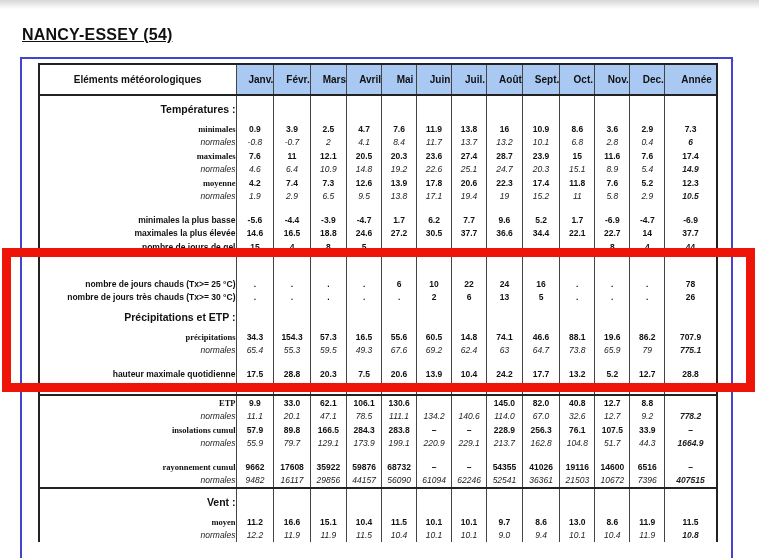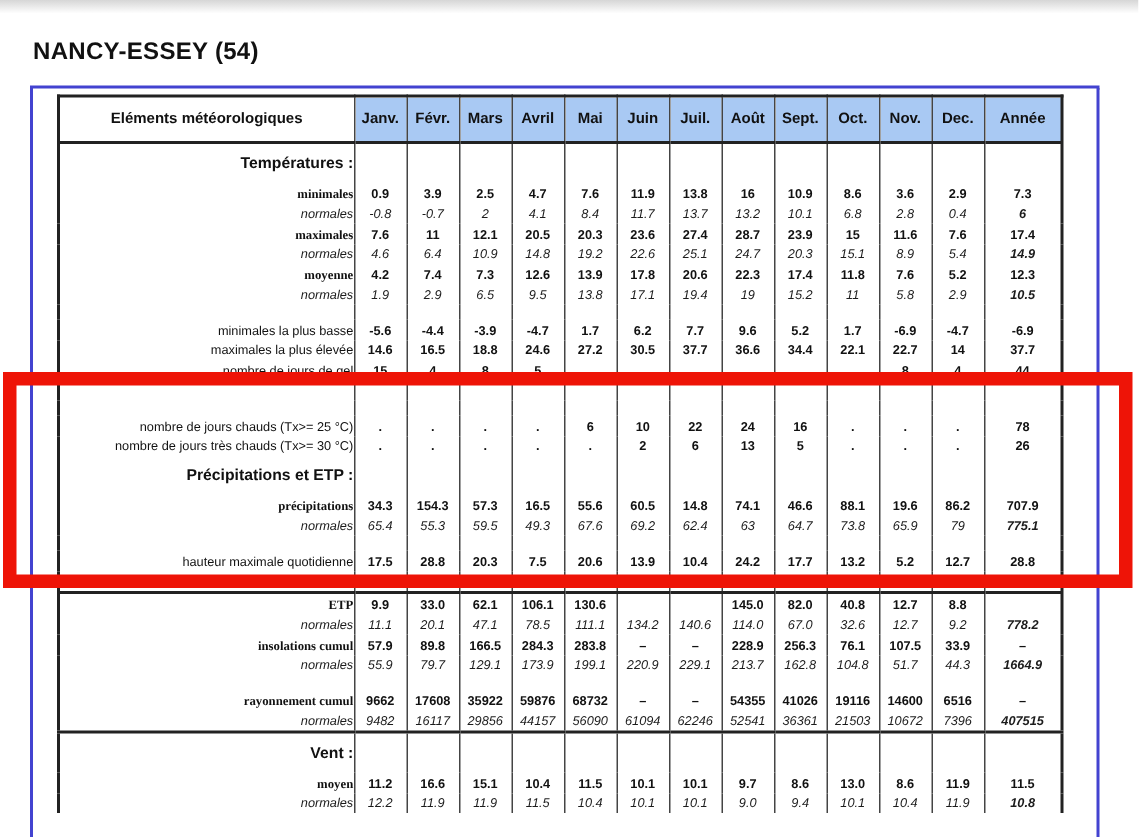--- a/index.html
+++ b/index.html
@@ -10,41 +10,41 @@
     --grid-line:#444444;
   }
   html,body{margin:0;padding:0;}
   body{
     width:759px;height:558px;overflow:hidden;position:relative;background:#fff;
     font-family:"Liberation Sans", sans-serif;color:#111;
   }
   .top-shade{position:absolute;left:0;top:0;width:759px;height:9px;
     background:linear-gradient(#d6d6d6,#ffffff);}
   .page-title{position:absolute;left:22px;top:26px;font-size:16px;font-weight:bold;
-    letter-spacing:.2px;white-space:nowrap;}
+    letter-spacing:.2px;white-space:nowrap;text-decoration:underline;}
   .page-subtitle{position:absolute;right:26px;top:45px;font-size:9.5px;font-style:italic;
     font-weight:bold;white-space:nowrap;color:#000;margin-top:12px;}
   .blue-frame{position:absolute;left:20px;top:57px;width:709px;height:520px;
     border:2px solid var(--frame-blue);background:#fff;}
   table.climate{
     position:absolute;left:38px;top:63px;border-collapse:collapse;table-layout:fixed;
     background:#fff;border:2px solid var(--border-dark);border-bottom:none;
   }
   td{border-left:1px solid var(--grid-line);padding:0;text-align:center;
      vertical-align:middle;font-size:8.5px;line-height:1;overflow:hidden;white-space:nowrap;}
   td.lbl{border-left:none;text-align:right;padding-left:8px;}
   tr.hdr td{background:var(--header-bg);font-weight:bold;font-size:10px;height:29px;
-    border-bottom:2px solid var(--border-dark);text-align:center;}
+    border-bottom:2px solid var(--border-dark);text-align:center;padding-left:12px;}
   tr.hdr td.lbl{background:#fff;padding-left:0;text-align:center;}
   tr.section td{height:26px;}
   tr.section td.lbl{font-weight:bold;font-size:10.5px;}
   tr.gap td{height:10px;}
   tr.bold td,tr.plain td,tr.italic td,tr.hidden td{height:13.5px;}
   td.val{font-weight:bold;}
-  tr.plain td.lbl{font-weight:normal;}
+  tr.plain td.lbl{font-weight:bold;}
   tr.bold td.lbl{font-weight:bold;font-family:Liberation Serif, serif;}
   tr.italic td{font-style:italic;font-weight:normal;color:#1c1c1c;}
   tr.italic td.val{font-weight:normal;}
   td.annee{font-weight:bold !important;}
   tr.sep td{border-top:2px solid var(--border-dark);}
   .red-box{position:absolute;left:2px;top:248px;width:753px;height:144px;
     box-sizing:border-box;border:9px solid var(--annot-red);z-index:5;}
 </style>
 </head>
 <body>

